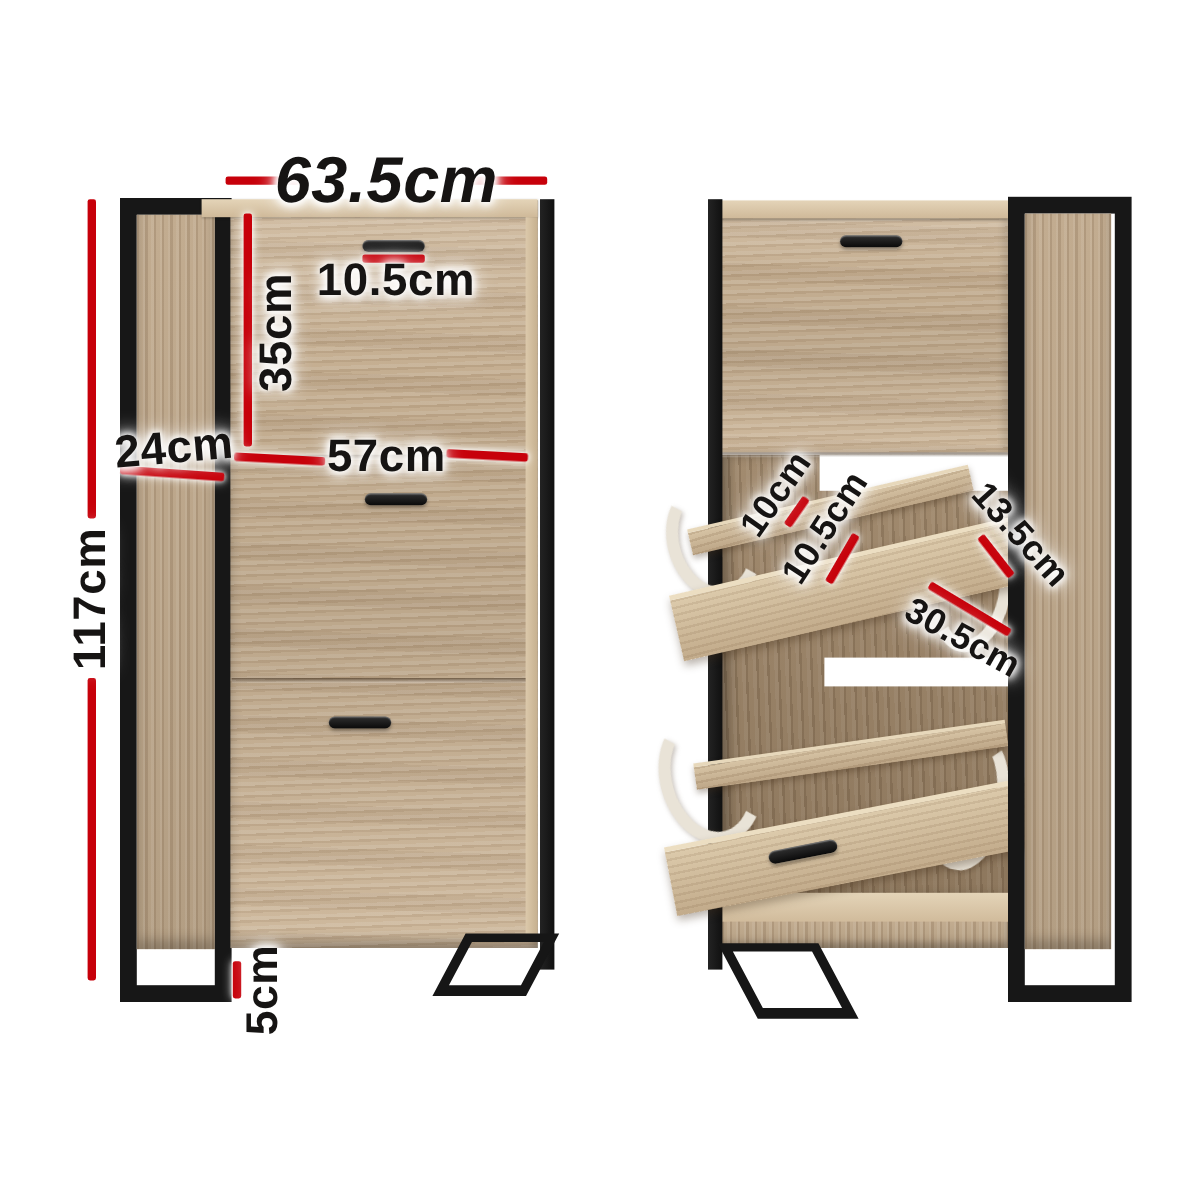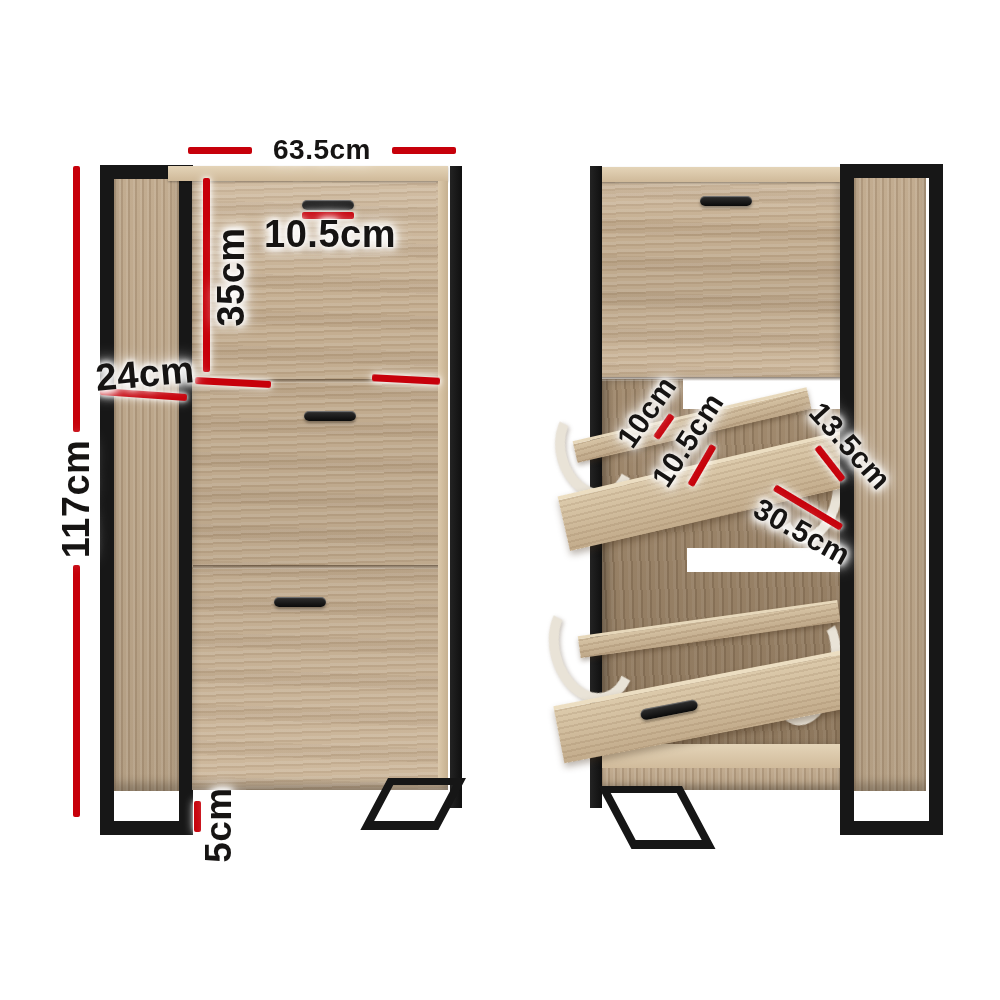--- a/index.html
+++ b/index.html
@@ -109,24 +109,25 @@
   <div class="abs rl" style="left:195px;top:379px;width:76px;transform:rotate(3deg);"></div>
   <div class="abs rl" style="left:372px;top:376px;width:68px;transform:rotate(3deg);"></div>
   <div class="abs rlv" style="left:73px;top:166px;height:266px;"></div>
   <div class="abs rlv" style="left:73px;top:565px;height:252px;"></div>
   <div class="abs rlv" style="left:194px;top:801px;height:31px;"></div>
   <div class="abs rl" style="left:650px;top:423px;width:28px;transform:rotate(-55deg);"></div>
   <div class="abs rl" style="left:679px;top:462px;width:46px;transform:rotate(-60deg);"></div>
   <div class="abs rl" style="left:809px;top:460px;width:42px;transform:rotate(52deg);"></div>
   <div class="abs rl" style="left:769px;top:504px;width:78px;transform:rotate(31deg);"></div>
 
-  <div class="lbl" style="left:322px;top:150px;font-size:28px;">63.5cm</div>
+  <div class="lbl" style="left:322px;top:150px;font-size:54px;font-style:italic;">63.5cm</div>
   <div class="lbl" style="left:330px;top:234px;font-size:38px;">10.5cm</div>
   <div class="lbl" style="left:231px;top:277px;font-size:38px;--r:-90deg;">35cm</div>
   <div class="lbl" style="left:145px;top:374px;font-size:38px;--r:-5deg;">24cm</div>
+  <div class="lbl" style="left:322px;top:381px;font-size:38px;">57cm</div>
   <div class="lbl" style="left:76px;top:499px;font-size:38px;--r:-90deg;">117cm</div>
   <div class="lbl" style="left:219px;top:825px;font-size:37px;--r:-90deg;">5cm</div>
   <div class="lbl" style="left:647px;top:412px;font-size:30px;--r:-55deg;">10cm</div>
   <div class="lbl" style="left:688px;top:440px;font-size:30px;--r:-57deg;">10.5cm</div>
   <div class="lbl" style="left:850px;top:446px;font-size:30px;--r:48deg;">13.5cm</div>
   <div class="lbl" style="left:802px;top:532px;font-size:30px;--r:29deg;">30.5cm</div>
 
 </div>
 
 </body></html>

